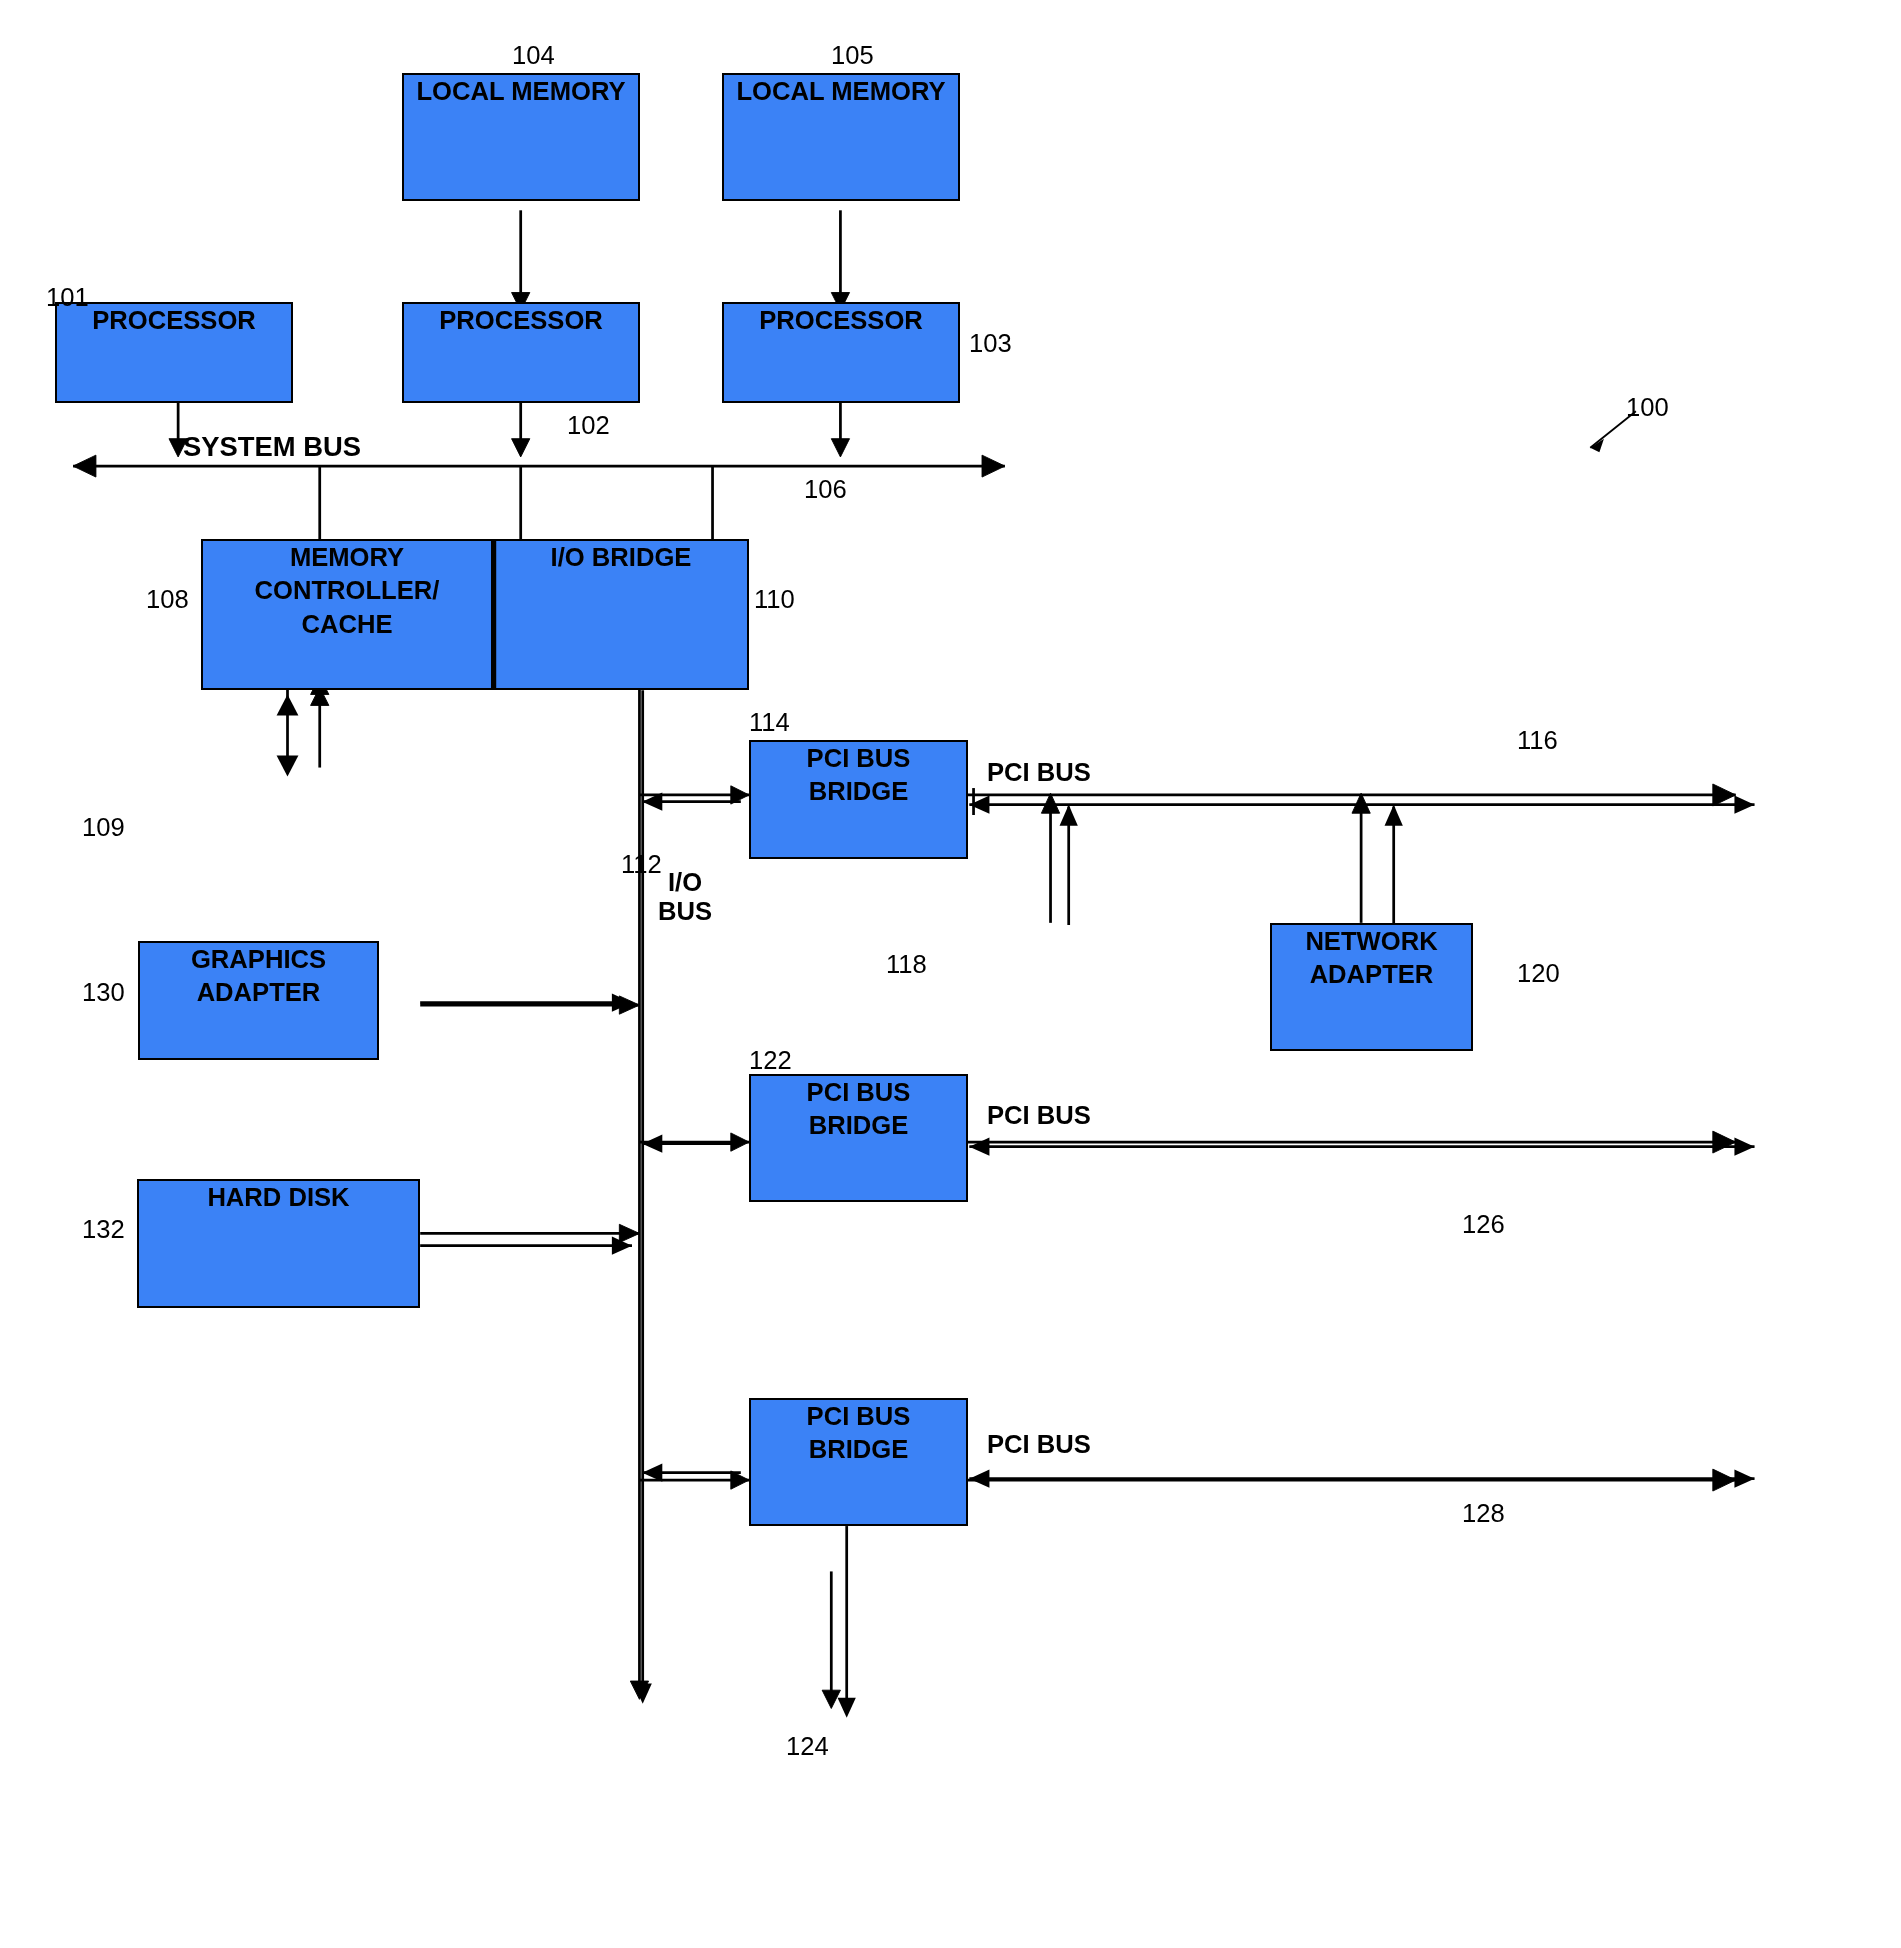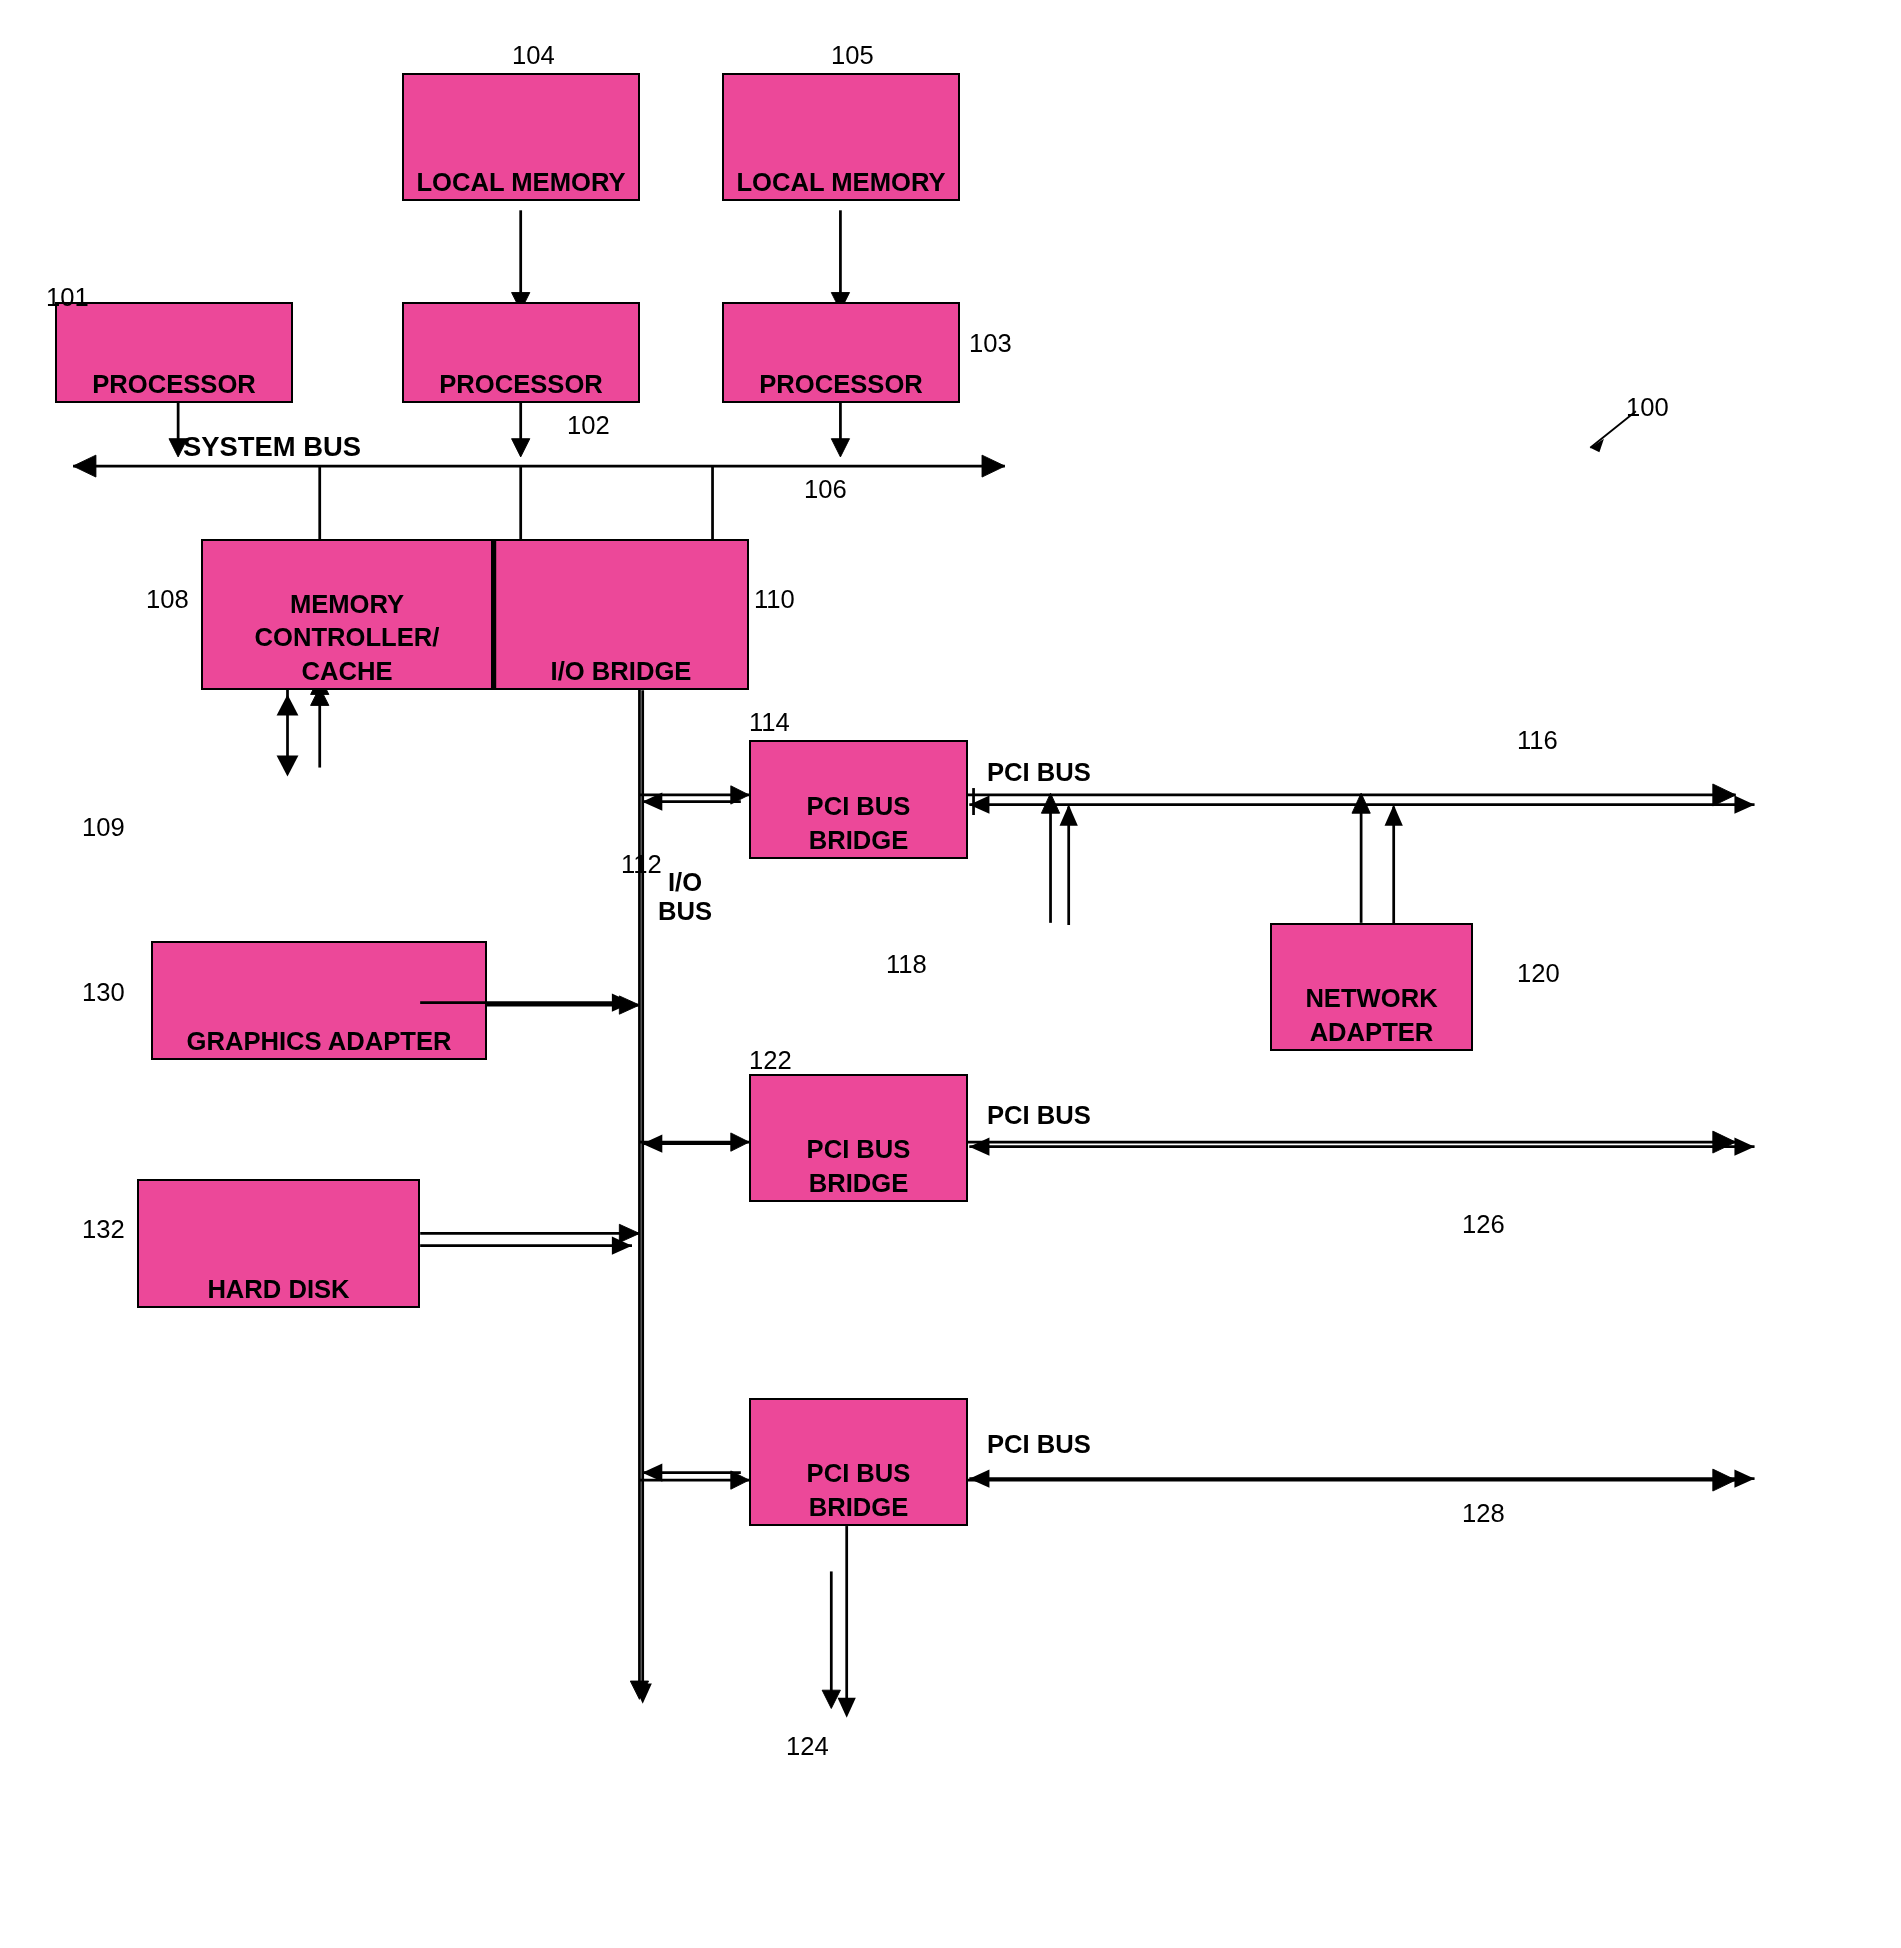--- a/index.html
+++ b/index.html
@@ -13,23 +13,23 @@
     }
     .diagram {
       position: absolute;
       top: 0; left: 0;
       width: 1901px;
       height: 1948px;
     }
     .box {
       position: absolute;
       border: 2.7px solid #000;
-      background: #ec4899;
+      background: #3b82f6;
       display: flex;
-      align-items: flex-end;
+      align-items: flex-start;
       justify-content: center;
       text-align: center;
       font-size: 25.6px;
       font-weight: bold;
       line-height: 1.3;
     }
     .label {
       position: absolute;
       font-size: 25.6px;
       font-weight: normal;
@@ -244,21 +244,21 @@
   <div class="box" style="left:1270px; top:923px; width:203px; height:128px;">
     <span>NETWORK ADAPTER</span>
   </div>
   <div class="ref-num" style="left:1517px; top:959px;">120</div>
 
   <svg style="position:absolute;top:802px;left:1380px;width:27.4px;height:123px;" viewBox="0 0 30 135" width="27.4" height="123">
     <line x1="15" y1="5" x2="15" y2="135" stroke="#000" stroke-width="3"></line>
     <polygon points="15,3 5,26 25,26" fill="#000"></polygon>
   </svg>
 
-  <div class="box" style="left:151px; top:941px; width:336px; height:119px;">
+  <div class="box" style="left:138px; top:941px; width:241px; height:119px;">
     <span>GRAPHICS ADAPTER</span>
   </div>
   <div class="ref-num" style="left:82px; top:978px;">130</div>
 
   <svg style="position:absolute;top:989px;left:420px;width:224px;height:27.4px;" viewBox="0 0 245 30" width="224" height="27.4">
     <line x1="0" y1="15" x2="232" y2="15" stroke="#000" stroke-width="3"></line>
     <polygon points="232,15 210,5 210,25" fill="#000"></polygon>
   </svg>
 
   <div class="box" style="left:137px; top:1179px; width:283px; height:129px;">

